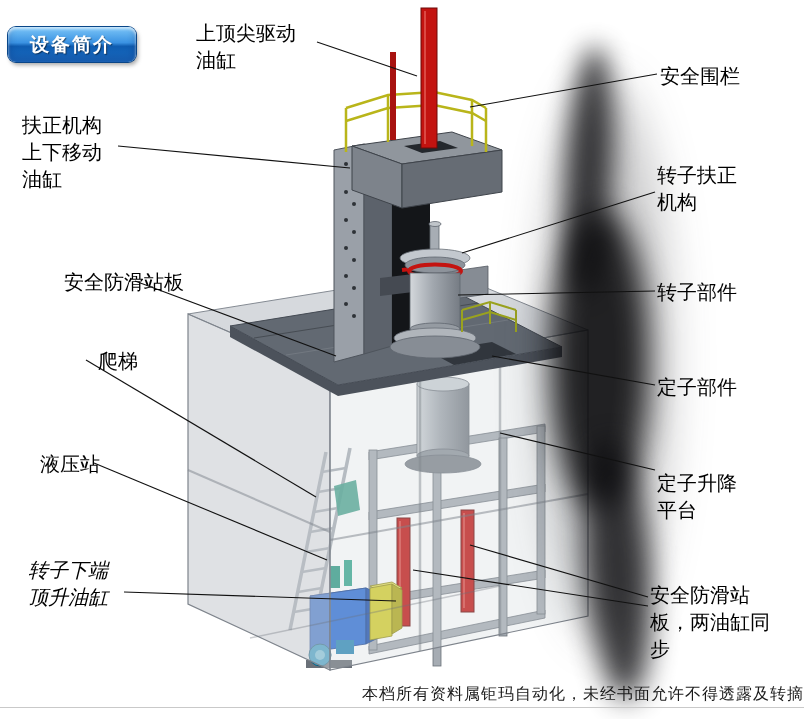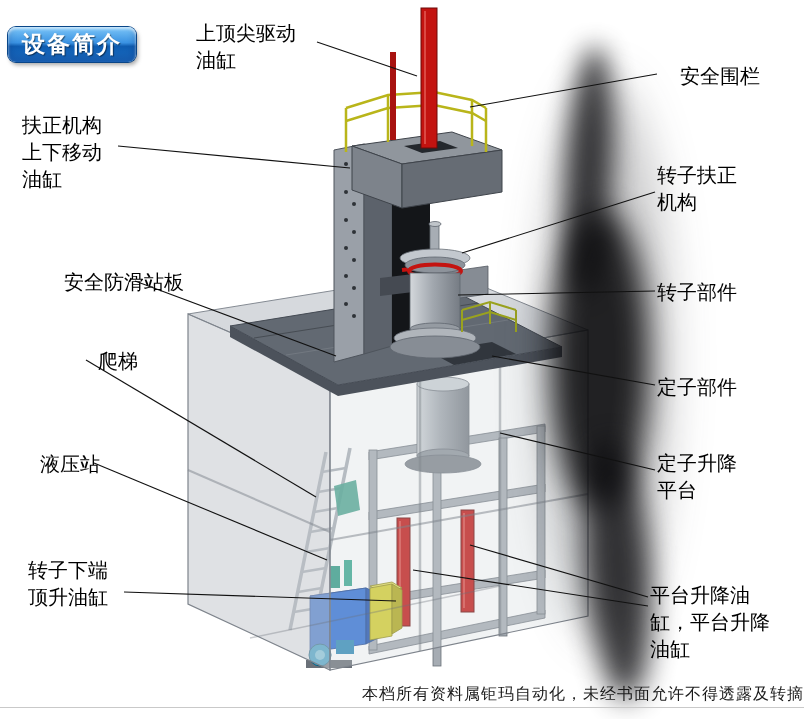--- a/index.html
+++ b/index.html
@@ -5,21 +5,21 @@
   html,body{margin:0;padding:0;background:#fff;}
   .stage{position:relative;width:804px;height:719px;background:#ffffff;overflow:hidden;
          font-family:"Liberation Serif","DejaVu Serif",serif;}
   .scene,.overlay{position:absolute;left:0;top:0;width:804px;height:719px;}
   .scene{z-index:1;}
   .smudge{position:absolute;z-index:2;pointer-events:none;}
   .overlay{z-index:3;pointer-events:none;}
   .label{position:absolute;z-index:4;font-size:20px;line-height:1.35;color:#000;}
   .badge{position:absolute;z-index:5;left:8px;top:27px;width:128px;height:35px;line-height:35px;
          text-align:center;font-family:"Liberation Sans","DejaVu Sans",sans-serif;
-         font-size:23px;font-weight:bold;color:#ffffff;letter-spacing:2px;
+         font-size:19px;font-weight:bold;color:#ffffff;letter-spacing:2px;
          background:linear-gradient(180deg,#7cc6f8 0%,#3a92e2 45%,#0f5cb0 55%,#1d78d2 100%);
          border-radius:8px;
          box-shadow:0 0 0 1px #0a4688,2px 3px 4px rgba(0,0,0,.35),
                     inset 0 2px 3px rgba(255,255,255,.65),inset 0 -6px 8px rgba(0,0,60,.25);
          text-shadow:1px 1px 1px rgba(0,0,0,.5);}
   .footer{position:absolute;z-index:4;left:0;right:0;top:684px;text-align:right;
           font-size:16px;color:#1a1a1a;letter-spacing:1px;}
   .bottom-rule{position:absolute;z-index:4;left:0;top:707px;width:804px;height:1px;background:#c9c9c9;}
 </style>
 </head>
@@ -199,28 +199,28 @@
       <line x1="655" y1="470" x2="500" y2="433"></line>
       <line x1="124" y1="592" x2="396" y2="601"></line>
       <line x1="648" y1="597" x2="470" y2="545"></line>
       <line x1="648" y1="606" x2="413" y2="570"></line>
     </g>
   </svg>
 
   <div class="badge">设备简介</div>
 
   <div class="label" style="left:196px;top:20px;width:116px;">上顶尖驱动油缸</div>
-  <div class="label" style="left:660px;top:63px;margin-left:20px;">安全围栏</div>
+  <div class="label" style="left:660px;top:63px;">安全围栏</div>
   <div class="label" style="left:22px;top:112px;width:98px;">扶正机构上下移动油缸</div>
   <div class="label" style="left:657px;top:162px;width:98px;">转子扶正机构</div>
   <div class="label" style="left:25px;top:269px;margin-left:39px;">安全防滑站板</div>
   <div class="label" style="left:657px;top:279px;text-align:right;">转子部件</div>
   <div class="label" style="left:50px;top:348px;margin-left:48px;">爬梯</div>
   <div class="label" style="left:657px;top:374px;">定子部件</div>
   <div class="label" style="left:40px;top:451px;">液压站</div>
-  <div class="label" style="left:657px;top:450px;width:98px;">定子升降平台</div>
-  <div class="label" style="left:28px;top:557px;width:98px;">转子下端顶升油缸</div>
-  <div class="label" style="left:650px;top:582px;width:134px;">平台升降油缸，平台升降油缸</div>
+  <div class="label" style="left:657px;top:470px;width:98px;">定子升降平台</div>
+  <div class="label" style="left:28px;top:557px;width:98px;font-style:italic;">转子下端顶升油缸</div>
+  <div class="label" style="left:650px;top:582px;width:134px;">安全防滑站板，两油缸同步</div>
 
   <div class="footer">本档所有资料属钜玛自动化，未经书面允许不得透露及转摘</div>
   <div class="bottom-rule"></div>
 
 </div>
 
 </body></html>

